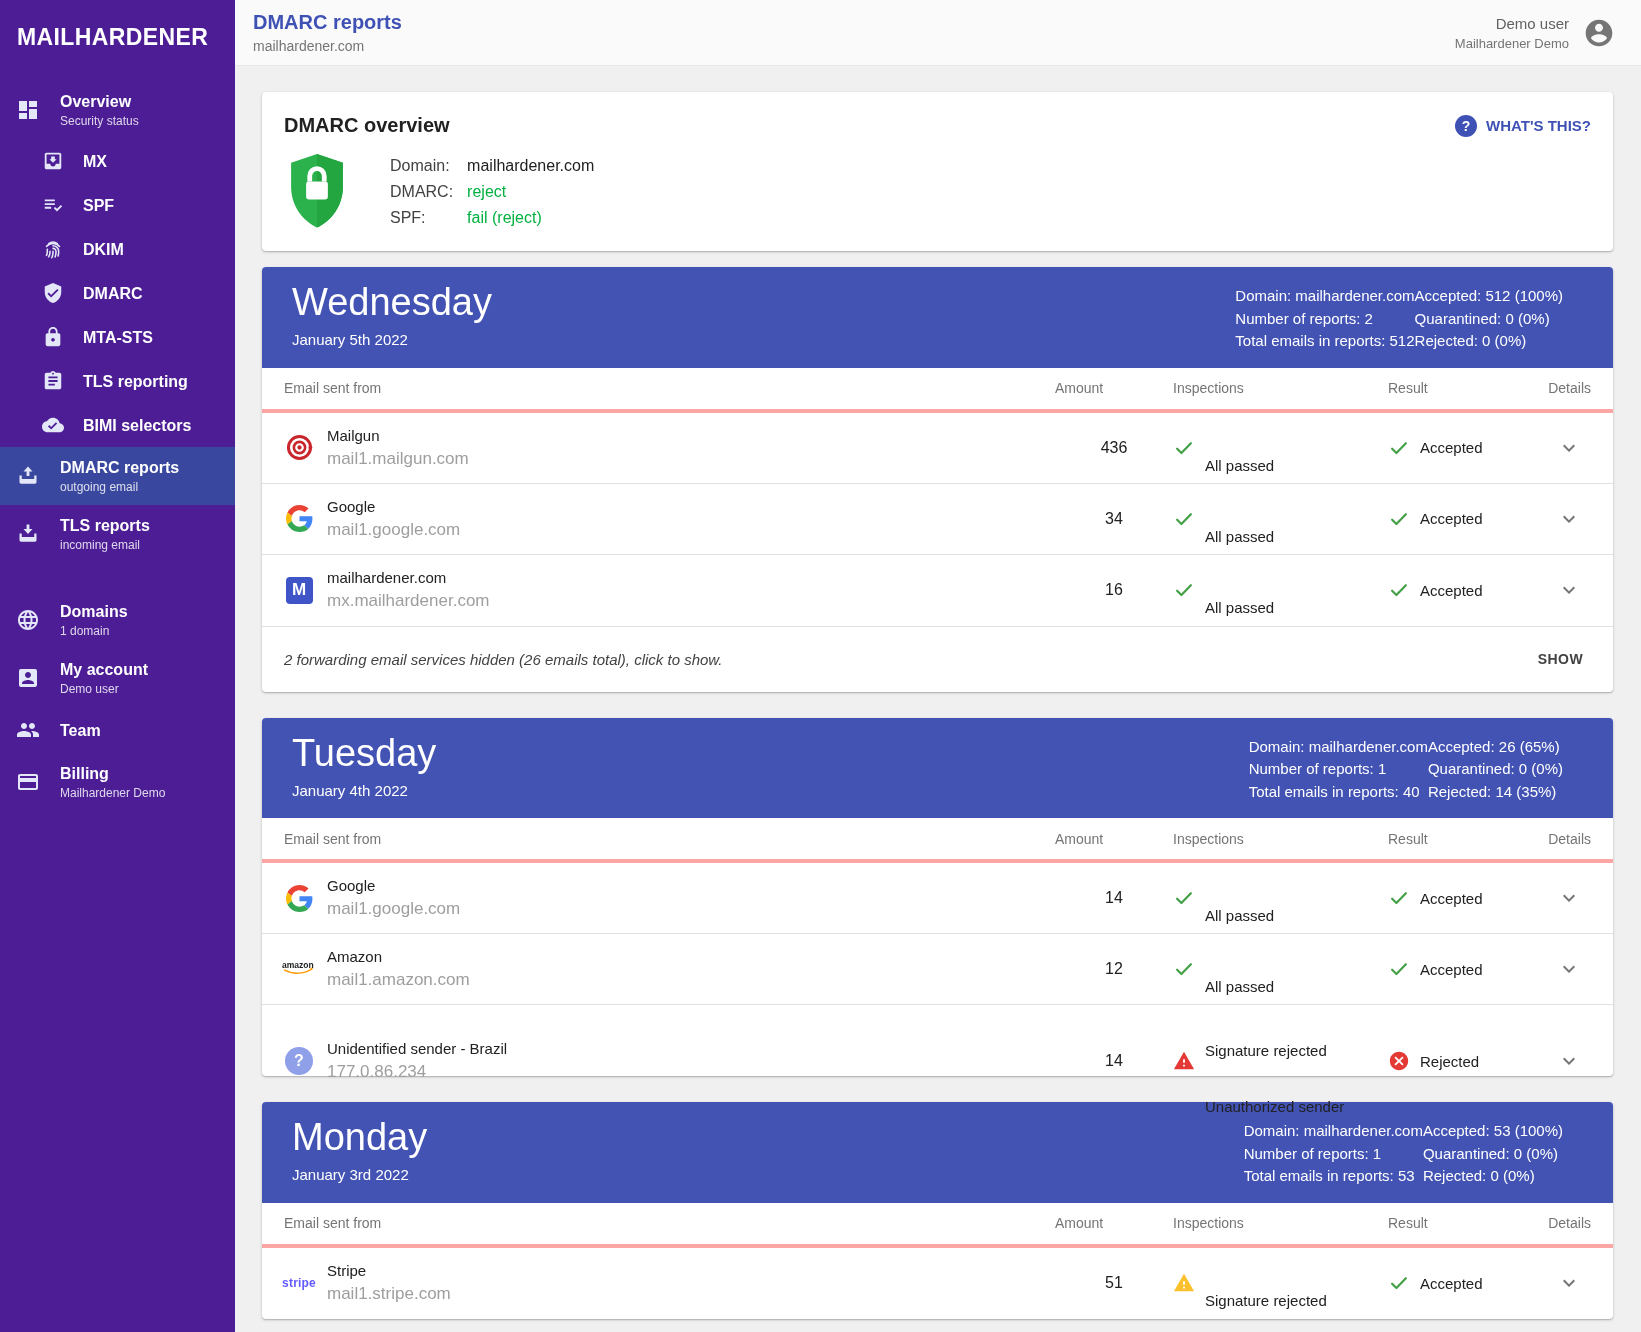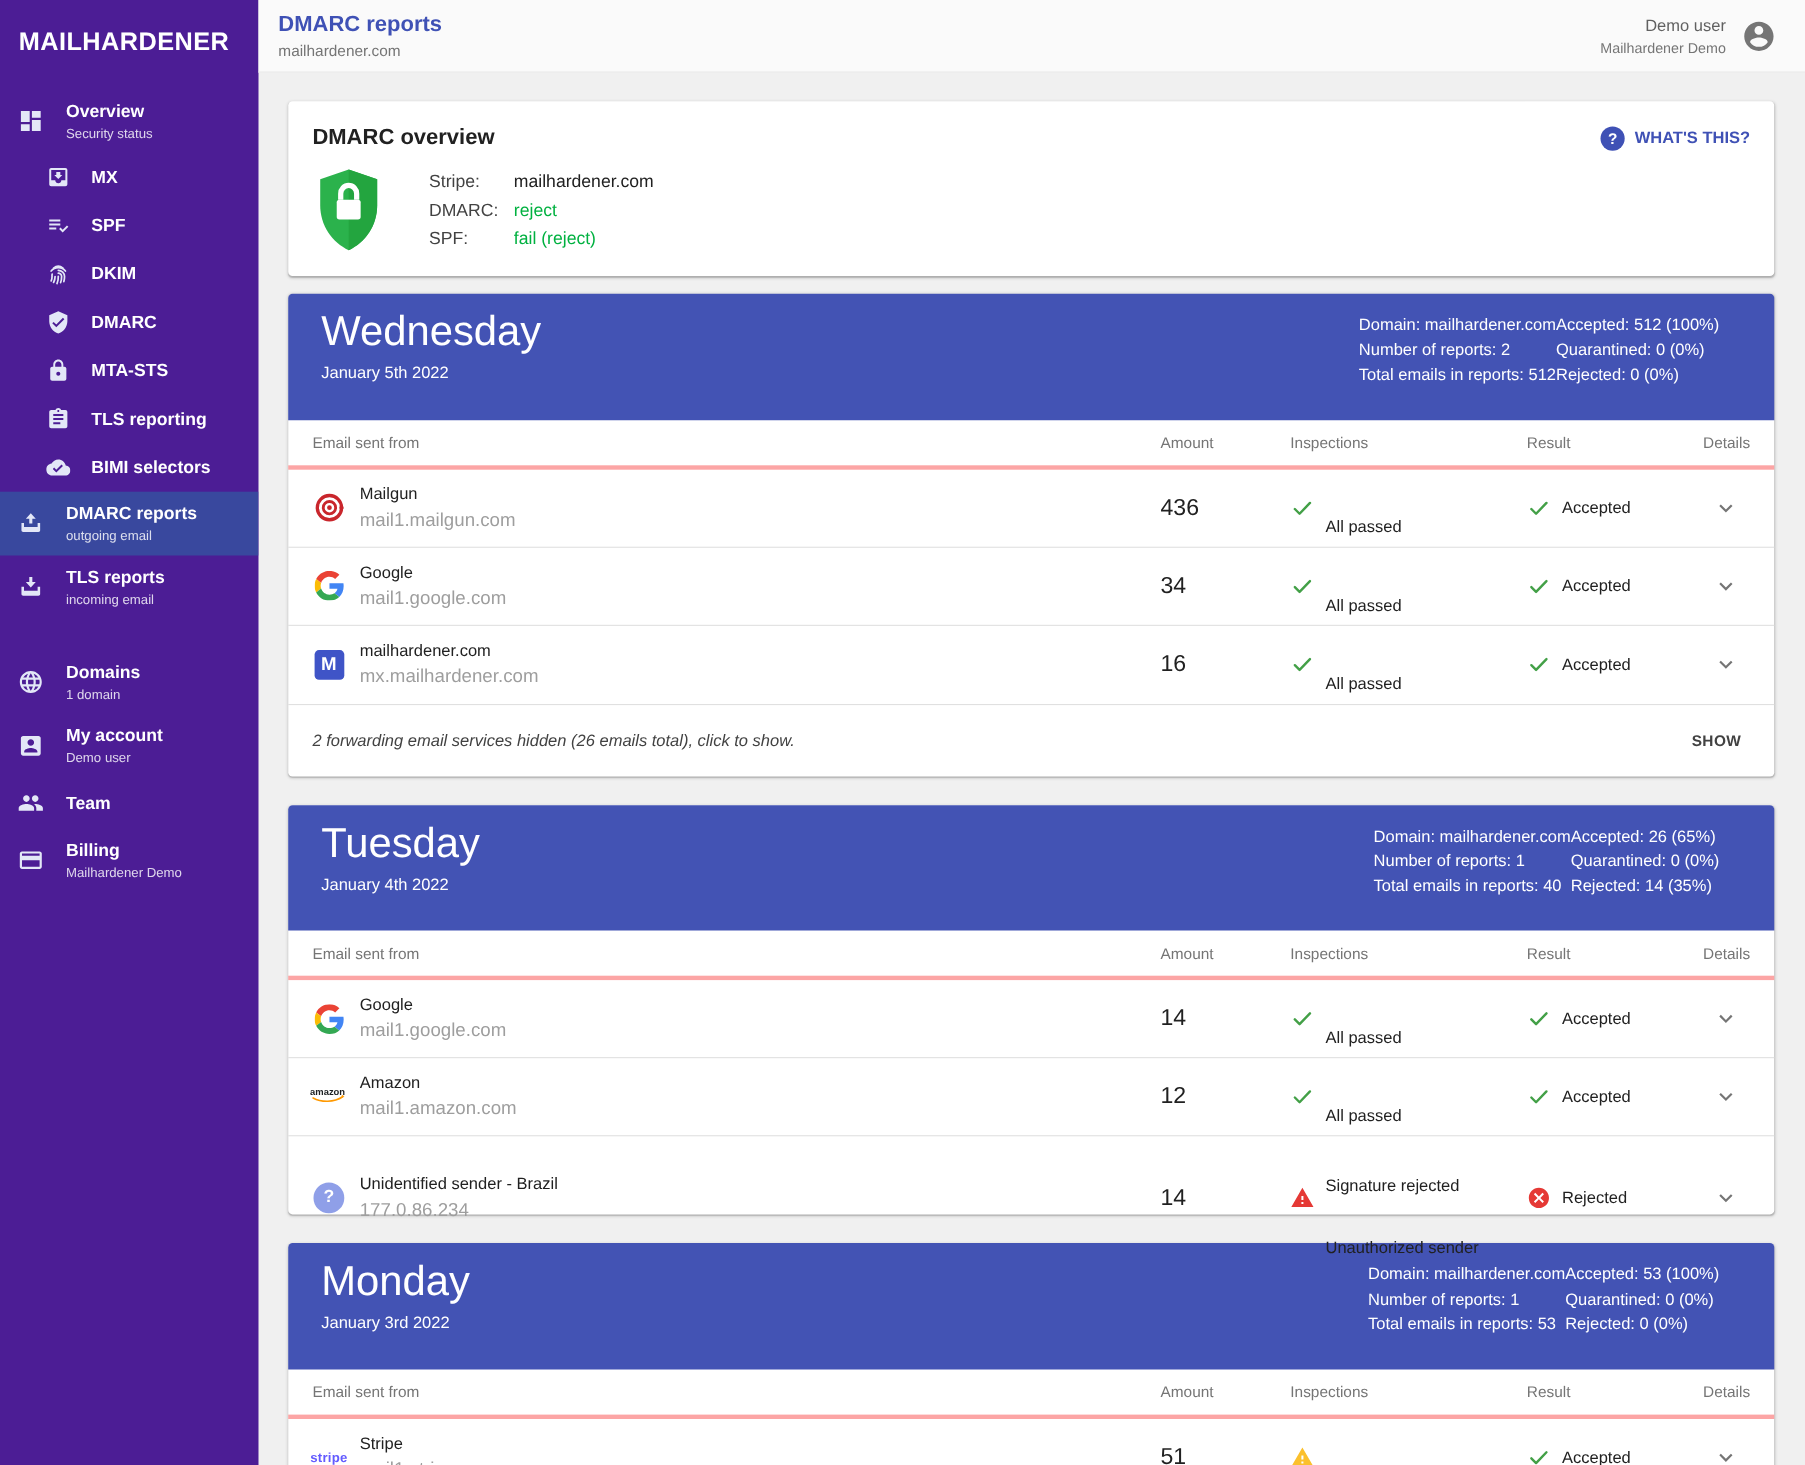--- a/index.html
+++ b/index.html
@@ -47,36 +47,36 @@
              display:flex; align-items:center; justify-content:center; }
   .ov-body { display:flex; align-items:center; gap:44px; margin-top:16px; padding-left:4px; }
   .shield { width:58px; height:78px; flex:none; }
   .ov-rows { display:grid; grid-template-columns:auto auto; column-gap:14px; row-gap:8px; font-size:16px; }
   .ov-label { color:#424242; }
   .ov-val { color:#212121; }
   .ov-val.ok { color:#00b140; }
 
   
   .day { margin-bottom:26px; }
-  .day-head { background:#4353b4; color:#fff; border-radius:4px 4px 0 0; display:flex; padding:13px 50px 29px 30px; }
+  .day-head { background:#4353b4; color:#fff; border-radius:4px 4px 0 0; display:flex; padding:13px 50px 15px 30px; }
   .day-title { font-size:38px; font-weight:400; line-height:45px; }
   .day-date { font-size:15px; margin-top:6px; }
   .day-stats { margin-left:auto; display:flex; padding-top:5px; font-size:15px; }
   .stat-col div { line-height:22.5px; }
 
   .trow { display:grid; grid-template-columns:1fr 118px 215px 159px 44px; align-items:center; padding:0 22px; }
   .thead { height:45px; color:#757575; font-size:14px; border-bottom:4px solid #fca5a5; }
   .th-details { text-align:right; }
   .row { height:71px; border-bottom:1px solid #e0e0e0; }
   .rows .row:last-child { border-bottom:none; }
   .sender { display:flex; align-items:center; gap:13px; min-width:0; }
   .slogo { width:30px; flex:none; display:flex; justify-content:center; align-items:center; }
   .sname { font-size:15px; color:#212121; }
   .sdomain { font-size:17px; color:#9e9e9e; margin-top:5px; }
-  .amount { font-size:21px; }
+  .amount { font-size:16px;text-align:center; }
   .cellic { display:flex; align-items:center; gap:10px; font-size:15px; color:#212121; }
   .cellic .tic { width:22px; height:22px; flex:none; display:inline-flex; }
   .tic svg { width:100%; height:100%; display:block; }
   .ins-lines div { line-height:21px;margin-top:35px; }
   .c-green { color:#43a047; }
   .c-red { color:#e53935; }
   .c-yellow { color:#fbc02d; }
   .details-cell { display:flex; justify-content:center; }
   .chev { width:24px; height:24px; color:#757575; cursor:pointer; }
   .chev svg { width:100%; height:100%; }
@@ -286,21 +286,21 @@
           </div>
         </div>
         <div class="ov-body">
           <span class="shield" id="shield-ic"><svg viewBox="0 0 56 74">
                 <path d="M28 1 53 9.5v23c0 18-10.5 32.5-25 39.5C13.5 65 3 50.5 3 32.5v-23L28 1z" fill="#2bb24c"></path>
                 <path d="M28 1 53 9.5v23c0 18-10.5 32.5-25 39.5V1z" fill="#23a53f"></path>
                 <path d="M21 27.5v-5.2c0-4 3.1-7.3 7-7.3s7 3.3 7 7.3v5.2" fill="none" stroke="#fff" stroke-width="4.6"></path>
                 <rect x="17.5" y="27.5" width="21" height="17.5" rx="2.4" fill="#fff"></rect>
               </svg></span>
           <div class="ov-rows">
-            <span class="ov-label">Stripe:</span>
+            <span class="ov-label">Domain:</span>
             <span class="ov-val">mailhardener.com</span>
             <span class="ov-label">DMARC:</span>
             <span class="ov-val ok">reject</span>
             <span class="ov-label">SPF:</span>
             <span class="ov-val ok">fail (reject)</span>
           </div>
         </div>
       </section>
 
       <div id="days">

